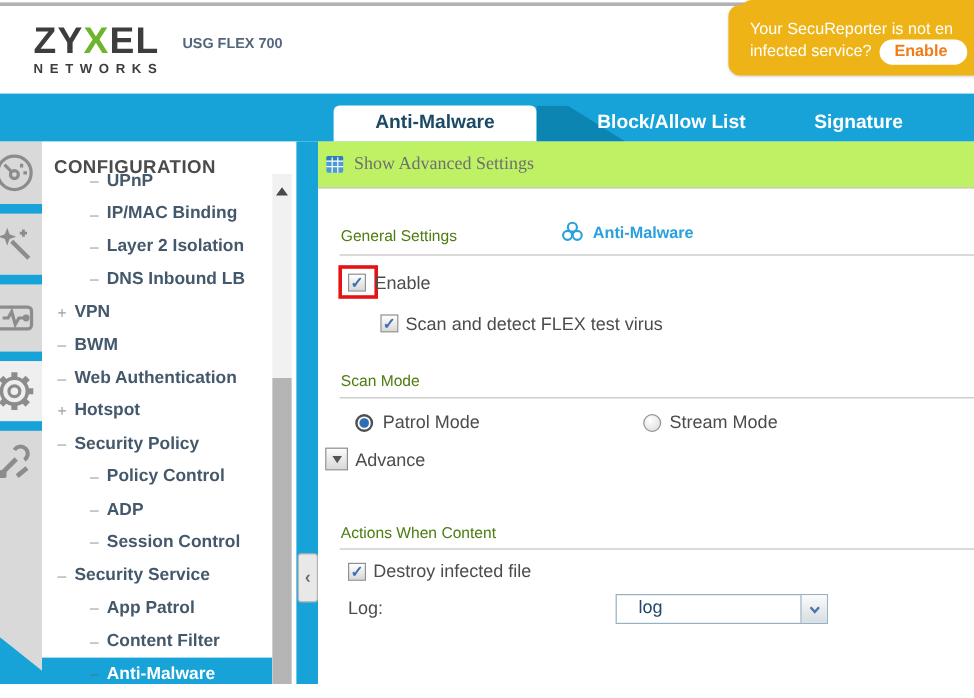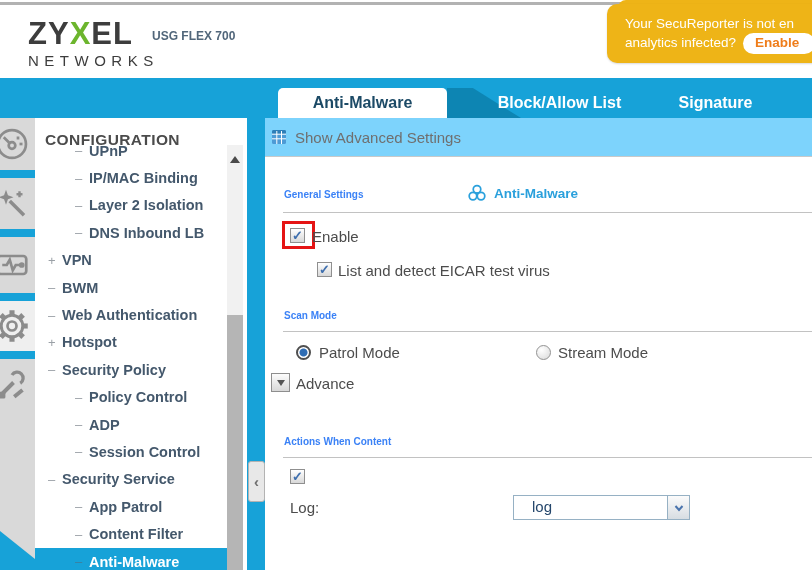--- a/index.html
+++ b/index.html
@@ -7,21 +7,21 @@
   #app { position:relative; width:812px; height:570px; overflow:hidden; background:#fff; }
 
   
   .top-line { position:absolute; left:0; top:2px; width:100%; height:3px; background:#b2b2b2; }
 
   
   .header { position:absolute; left:0; top:5px; width:100%; height:73px; background:#fff; }
   .logo { position:absolute; left:28px; top:13px; }
   .logo-word { font-size:31px; font-weight:bold; letter-spacing:1px; color:#3d3d3d; line-height:32px; }
   .logo-word .x { color:#6cb52d; }
-  .logo-sub { font-size:15px; font-weight:normal; letter-spacing:5.5px; color:#3d3d3d; margin-top:2px; }
+  .logo-sub { font-size:11px; font-weight:bold; letter-spacing:5.5px; color:#3d3d3d; margin-top:2px; }
   .device-name { position:absolute; left:152px; top:24px; font-size:12px; font-weight:bold; color:#51667a; }
 
   
   .notif-back { position:absolute; left:618px; top:0; width:300px; height:14px; background:#eeb417; border-radius:8px 0 0 0; }
   .notif { position:absolute; left:607px; top:4px; width:260px; height:59px; background:#eeb417; border-radius:10px;
            box-shadow:0 1px 2px rgba(0,0,0,.15); color:#fff; font-size:13.5px; padding:11px 0 0 18px; line-height:18px; }
   .enable-pill { display:inline-block; background:#fff; color:#ef7d1a; font-weight:bold; font-size:13.5px;
                  padding:1px 16px 2px 12px; border-radius:11px; margin-left:7px; vertical-align:middle; }
 
   
@@ -30,22 +30,22 @@
                 clip-path:polygon(0 0, 35% 0, 100% 100%, 0 100%); }
   .tab-active { position:absolute; left:278px; top:88px; width:169px; height:30px; background:#fff;
                 border-radius:5px 5px 0 0; text-align:center; line-height:30px;
                 font-size:16px; font-weight:bold; color:#1c4a66; }
   .tab { position:absolute; top:88px; height:30px; line-height:30px; text-align:center;
          font-size:16px; font-weight:bold; color:#fff; cursor:default; }
   .tab-block { left:477px; width:165px; }
   .tab-sig  { left:658px; width:115px; }
 
   
-  .adv-bar { position:absolute; left:265px; top:118px; width:547px; height:39px; background:#7dd3fc;
-             border-bottom:1px solid #c9c9c9; display:flex; align-items:center; padding-left:6px; }
+  .adv-bar { position:absolute; left:265px; top:118px; width:547px; height:39px; background:#bef264;
+             border-bottom:1px solid #c9c9c9; display:flex; align-items:center; padding-left:6px;font-family:Liberation Serif, serif; }
   .adv-bar .lbl { font-size:15px; color:#6f6f6f; margin-left:8px; }
 
   
   .rail { position:absolute; left:0; top:118px; width:35px; height:464px; background:#d9d9d9; overflow:hidden; }
   .rail-cell { position:absolute; left:0; width:35px; display:flex; align-items:center; }
   .rail-cell svg { margin-left:-6px; }
   .rail-sep { position:absolute; left:0; width:35px; height:8px; background:#17a2d8; }
   .rail-blue { position:absolute; left:0; top:408px; width:35px; height:174px; background:#17a2d8;
                clip-path:polygon(0 5px, 100% 33px, 100% 100%, 0 100%); }
   .rail-active { background:#efefef; }
@@ -71,21 +71,21 @@
   .sb-thumb { position:absolute; left:227px; top:315px; width:16px; height:267px; background:#b5b5b5; }
 
   
   .divider-strip { position:absolute; left:247px; top:118px; width:18px; height:464px; background:#17a2d8; }
   .collapse-handle { position:absolute; left:248px; top:461px; width:17px; height:41px; background:#e8e8e8;
                      border:1px solid #b3b3b3; border-radius:3px; display:flex; align-items:center; justify-content:center;
                      font-size:15px; font-weight:bold; color:#6f6f6f; }
 
   
   .content { position:absolute; left:265px; top:158px; width:547px; height:424px; background:#fff; }
-  .h-sec { position:absolute; font-size:10px; font-weight:bold; color:#3b82f6; }
+  .h-sec { position:absolute; font-size:13px; font-weight:normal; color:#4d7c0f; }
   .rule { position:absolute; left:18px; right:0; height:1px; background:#c2c2c2; }
   .txt { position:absolute; font-size:15px; color:#4c4c4c; }
 
   .cb { position:absolute; width:15px; height:15px; border:1px solid #8f8f8f;
         background:linear-gradient(#ffffff,#d8d8d8); color:#3f6fae; font-size:13px; font-weight:bold;
         line-height:13px; text-align:center; }
   .cb.checked::after { content:"\2713"; }
 
   .radio { position:absolute; width:15px; height:15px; border-radius:50%; border:1px solid #929292;
            background:radial-gradient(circle at 35% 30%, #ffffff, #d9d9d9); }
@@ -117,21 +117,21 @@
     <div class="logo">
       <div class="logo-word"><span>ZY</span><span class="x">X</span><span>EL</span></div>
       <div class="logo-sub">NETWORKS</div>
     </div>
     <div class="device-name">USG FLEX 700</div>
   </div>
 
   <div class="notif-back"></div>
   <div class="notif">
     <div>Your SecuReporter is not en</div>
-    <div><span>analytics infected?</span><span class="enable-pill">Enable</span></div>
+    <div><span>infected service?</span><span class="enable-pill">Enable</span></div>
   </div>
 
   <div class="navbar"></div>
   <div class="tab-shadow"></div>
   <div class="tab-active">Anti-Malware</div>
   <div class="tab tab-sig">Signature</div>
   <div class="tab tab-block">Block/Allow List</div>
 
   <div class="adv-bar">
     <svg width="16" height="16" viewBox="0 0 16 16">
@@ -298,36 +298,37 @@
         <circle cx="7.6" cy="15.4" r="4.1"></circle>
         <circle cx="16.4" cy="15.4" r="4.1"></circle>
         <circle cx="12" cy="12.6" r="1.5" fill="#2aa0dc" stroke="none"></circle>
       </svg>
       <span class="lbl">Anti-Malware</span>
     </div>
     <div class="red-box"></div>
     <div class="cb checked" style="left:25px;top:70px;"></div>
     <div class="txt" style="left:47px;top:70px;">Enable</div>
     <div class="cb checked" style="left:52px;top:104px;"></div>
-    <div class="txt" style="left:73px;top:104px;">List and detect EICAR test virus</div>
+    <div class="txt" style="left:73px;top:104px;">Scan and detect FLEX test virus</div>
 
     <div class="h-sec" style="left:19px;top:152px;">Scan Mode</div>
     <div class="rule" style="top:173px;"></div>
     <div class="radio sel" style="left:31px;top:187px;"></div>
     <div class="txt" style="left:54px;top:186px;">Patrol Mode</div>
     <div class="radio" style="left:271px;top:187px;"></div>
     <div class="txt" style="left:293px;top:186px;">Stream Mode</div>
     <div class="adv-btn">
         <div class="tri"></div>
       </div>
     <div class="txt" style="left:31px;top:217px;">Advance</div>
 
     <div class="h-sec" style="left:19px;top:278px;">Actions When Content</div>
     <div class="rule" style="top:299px;"></div>
     <div class="cb checked" style="left:25px;top:311px;"></div>
+    <div class="txt" style="left:46px;top:310px;">Destroy infected file</div>
     <div class="txt" style="left:25px;top:341px;">Log:</div>
     <div class="select">
       <div class="val">log</div>
       <div class="btn">
         <svg width="12" height="12" viewBox="0 0 24 24" fill="none" stroke="#4a74ad" stroke-width="4">
           <polyline points="5,8 12,16 19,8"></polyline>
         </svg>
       </div>
     </div>
   </div>

